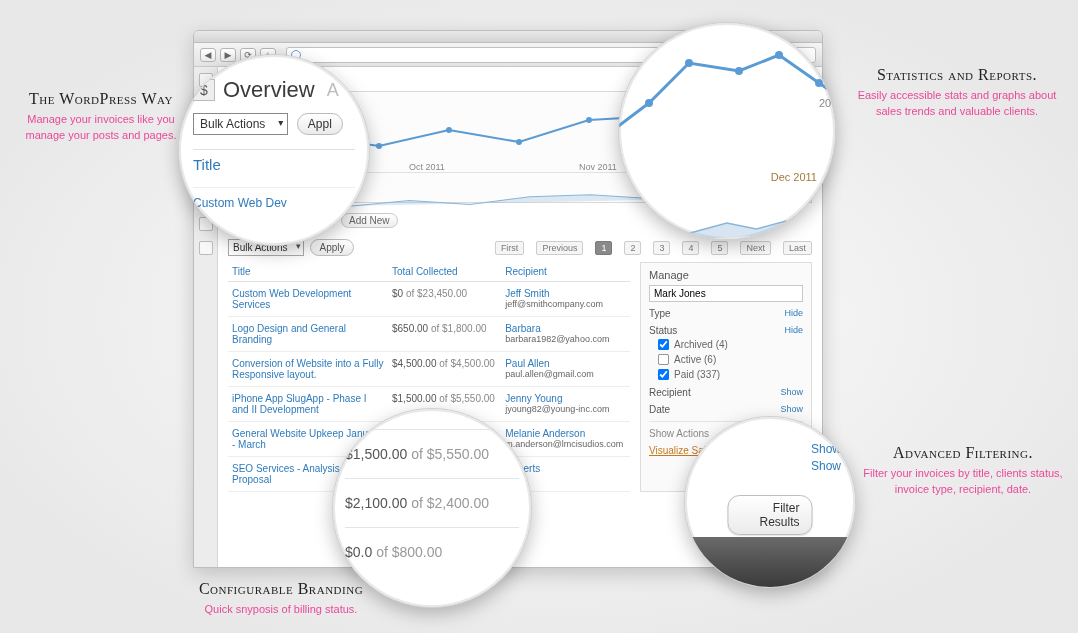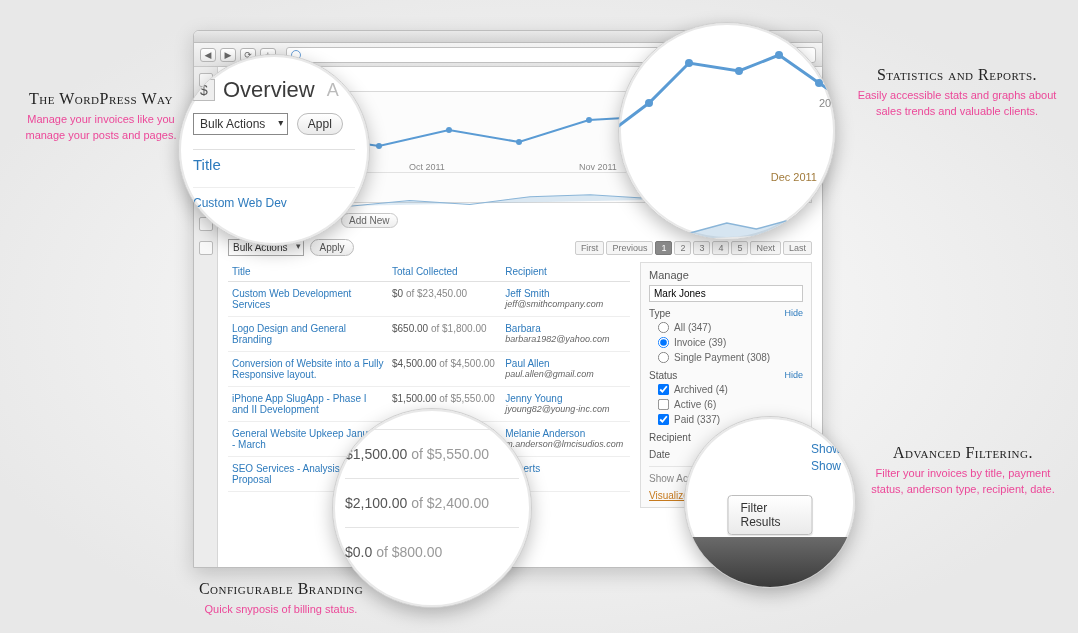--- a/index.html
+++ b/index.html
@@ -42,32 +42,32 @@
   .xlabel { position:absolute; font-size:9px; color:#888; top:70px;}
   .ovhdr { display:flex; align-items:center; gap:8px; margin:4px 0 8px 0;}
   .ovhdr .dollar { width:22px;height:22px;border:1px solid #bbb; background:#eee; display:flex;align-items:center;justify-content:center; font-size:13px; color:#555;}
   .ovhdr .title { font-size:18px; color:#444;}
   .ovhdr .addnew { font-size:10px; color:#666; border:1px solid #c8c8c8; border-radius:9px; padding:1px 7px; background:linear-gradient(#fff,#eee);}
 
   .rowbar { display:flex; align-items:center; gap:6px; margin-bottom:6px;}
   .select { border:1px solid #aaa; background:#fff; font-size:10px; padding:2px 16px 2px 4px; position:relative;}
   .select:after{content:"▾"; position:absolute; right:3px; top:1px; font-size:9px;color:#555;}
   .btn { font-size:10px; border:1px solid #bbb; border-radius:10px; padding:2px 8px; background:linear-gradient(#fff,#eaeaea); color:#555;}
-  .pager { margin-left:auto; display:flex; gap:2px;}
+  .pager { margin-left:auto; display:flex; gap:12px;}
   .pgbtn { font-size:9px; border:1px solid #ccc; padding:1px 5px; background:#f5f5f5; color:#777; border-radius:2px;}
   .pgbtn.active{ background:#8a8a8a; color:#fff; border-color:#7a7a7a;}
 
   .cols { display:flex; gap:10px;}
   .tablewrap { flex:1;}
   table { width:100%; border-collapse:collapse; font-size:10px;}
   th { text-align:left; color:#2e7bbd; font-weight:normal; border-bottom:1px solid #e0e0e0; padding:4px 4px;}
   td { padding:6px 4px; border-bottom:1px solid #eee; vertical-align:top;}
   .ttl { color:#2e7bbd; width:160px;}
   .amt { color:#888;} .amt b{ color:#555; font-weight:normal;}
-  .rcp .nm{ color:#2e7bbd;} .rcp .em{ color:#666; font-size:9px;font-style:italic;}
+  .rcp .nm{ color:#2e7bbd;} .rcp .em{ color:#666; font-size:9px;}
 
   
   .filter { width:172px; border:1px solid #ddd; padding:6px 8px; font-size:10px; background:#fafafa;}
   .filter h4{ font-size:11px; color:#555; font-weight:500; margin-bottom:4px;}
   .ftext { width:100%; border:1px solid #c8c8c8; padding:2px 4px; font-size:10px; margin-bottom:6px; background:#fff;}
   .fsec { margin-bottom:6px;}
   .fsec .frow{ display:flex; justify-content:space-between; color:#555;}
   .fsec .hide{ color:#2e7bbd; font-size:9px;}
   .opt { display:flex; align-items:center; gap:4px; color:#666; margin:2px 0 2px 8px;}
   .opt input{ transform:scale(.85);}
@@ -96,41 +96,41 @@
   #lens2 .mini2 { position:absolute; left:0; right:0; top:170px; height:38px;}
 
   
   #lens3 { left:332px; top:408px; width:200px; height:200px; padding:20px 12px;}
   #lens3 .arow { border-top:1px solid #e4e4e4; padding:16px 0; font-size:14px; color:#999;}
   #lens3 .arow .v { color:#555;}
 
   
   #lens4 { left:684px; top:416px; width:172px; height:172px; }
   #lens4 .show { position:absolute; right:14px; top:24px; color:#2e7bbd; font-size:12px; text-align:right; line-height:1.4;}
-  #lens4 .fres { position:absolute; left:50%; top:78px; transform:translateX(-50%); border:1px solid #bdbdbd; border-radius:4px; padding:5px 12px; font-size:12px; background:linear-gradient(#fff,#eaeaea); box-shadow:0 1px 1px rgba(0,0,0,.1);}
+  #lens4 .fres { position:absolute; left:50%; top:78px; transform:translateX(-50%); border:1px solid #bdbdbd; border-radius:12px; padding:5px 12px; font-size:12px; background:linear-gradient(#fff,#eaeaea); box-shadow:0 1px 1px rgba(0,0,0,.1);text-align:right;}
   #lens4 .dark { position:absolute; left:0; right:0; bottom:0; height:50px; background:linear-gradient(#6a6a6a,#3a3a3a);}
 </style>
 </head>
 <body>
 
 <div class="callout" style="left:6px; top:90px; width:190px;">
   <div class="hdr">The WordPress Way</div>
   <div class="body">Manage your invoices like you manage your posts and pages.</div>
 </div>
 <div class="callout" style="left:846px; top:66px; width:222px;">
   <div class="hdr">Statistics and Reports.</div>
   <div class="body">Easily accessible stats and graphs about sales trends and valuable clients.</div>
 </div>
 <div class="callout" style="left:136px; top:580px; width:290px;">
   <div class="hdr">Configurable Branding</div>
   <div class="body">Quick snyposis of billing status.</div>
 </div>
 <div class="callout" style="left:858px; top:444px; width:210px;">
   <div class="hdr">Advanced Filtering.</div>
-  <div class="body">Filter your invoices by title, payment status, anderson type, recipient, date.</div>
+  <div class="body">Filter your invoices by title, clients status, invoice type, recipient, date.</div>
 </div>
 
 <div class="browser">
   <div class="titlebar"></div>
   <div class="toolbar">
     <div class="tb-btn">◀</div>
     <div class="tb-btn">▶</div>
     <div class="tb-btn">⟳</div>
     <div class="tb-btn">+</div>
     <div class="tb-url">
@@ -265,25 +265,20 @@
         </div>
 
         <div class="filter">
           <h4>Manage</h4>
           <input class="ftext" value="Mark Jones" style="">
           <div class="fsec">
             <div class="frow">
                 <span>Type</span>
                 <span class="hide">Hide</span>
               </div>
-            <div id="types">
-                <label class="opt"><input type="radio" style=""> All (347)</label>
-                <label class="opt"><input type="radio" checked="" style=""> Invoice (39)</label>
-                <label class="opt"><input type="radio" style=""> Single Payment (308)</label>
-              </div>
           </div>
           <div class="fsec">
             <div class="frow">
                 <span>Status</span>
                 <span class="hide">Hide</span>
               </div>
             <div id="statuses">
                 <label class="opt"><input type="checkbox" checked="" style=""> Archived (4)</label>
                 <label class="opt"><input type="checkbox" style=""> Active (6)</label>
                 <label class="opt"><input type="checkbox" checked="" style=""> Paid (337)</label>

